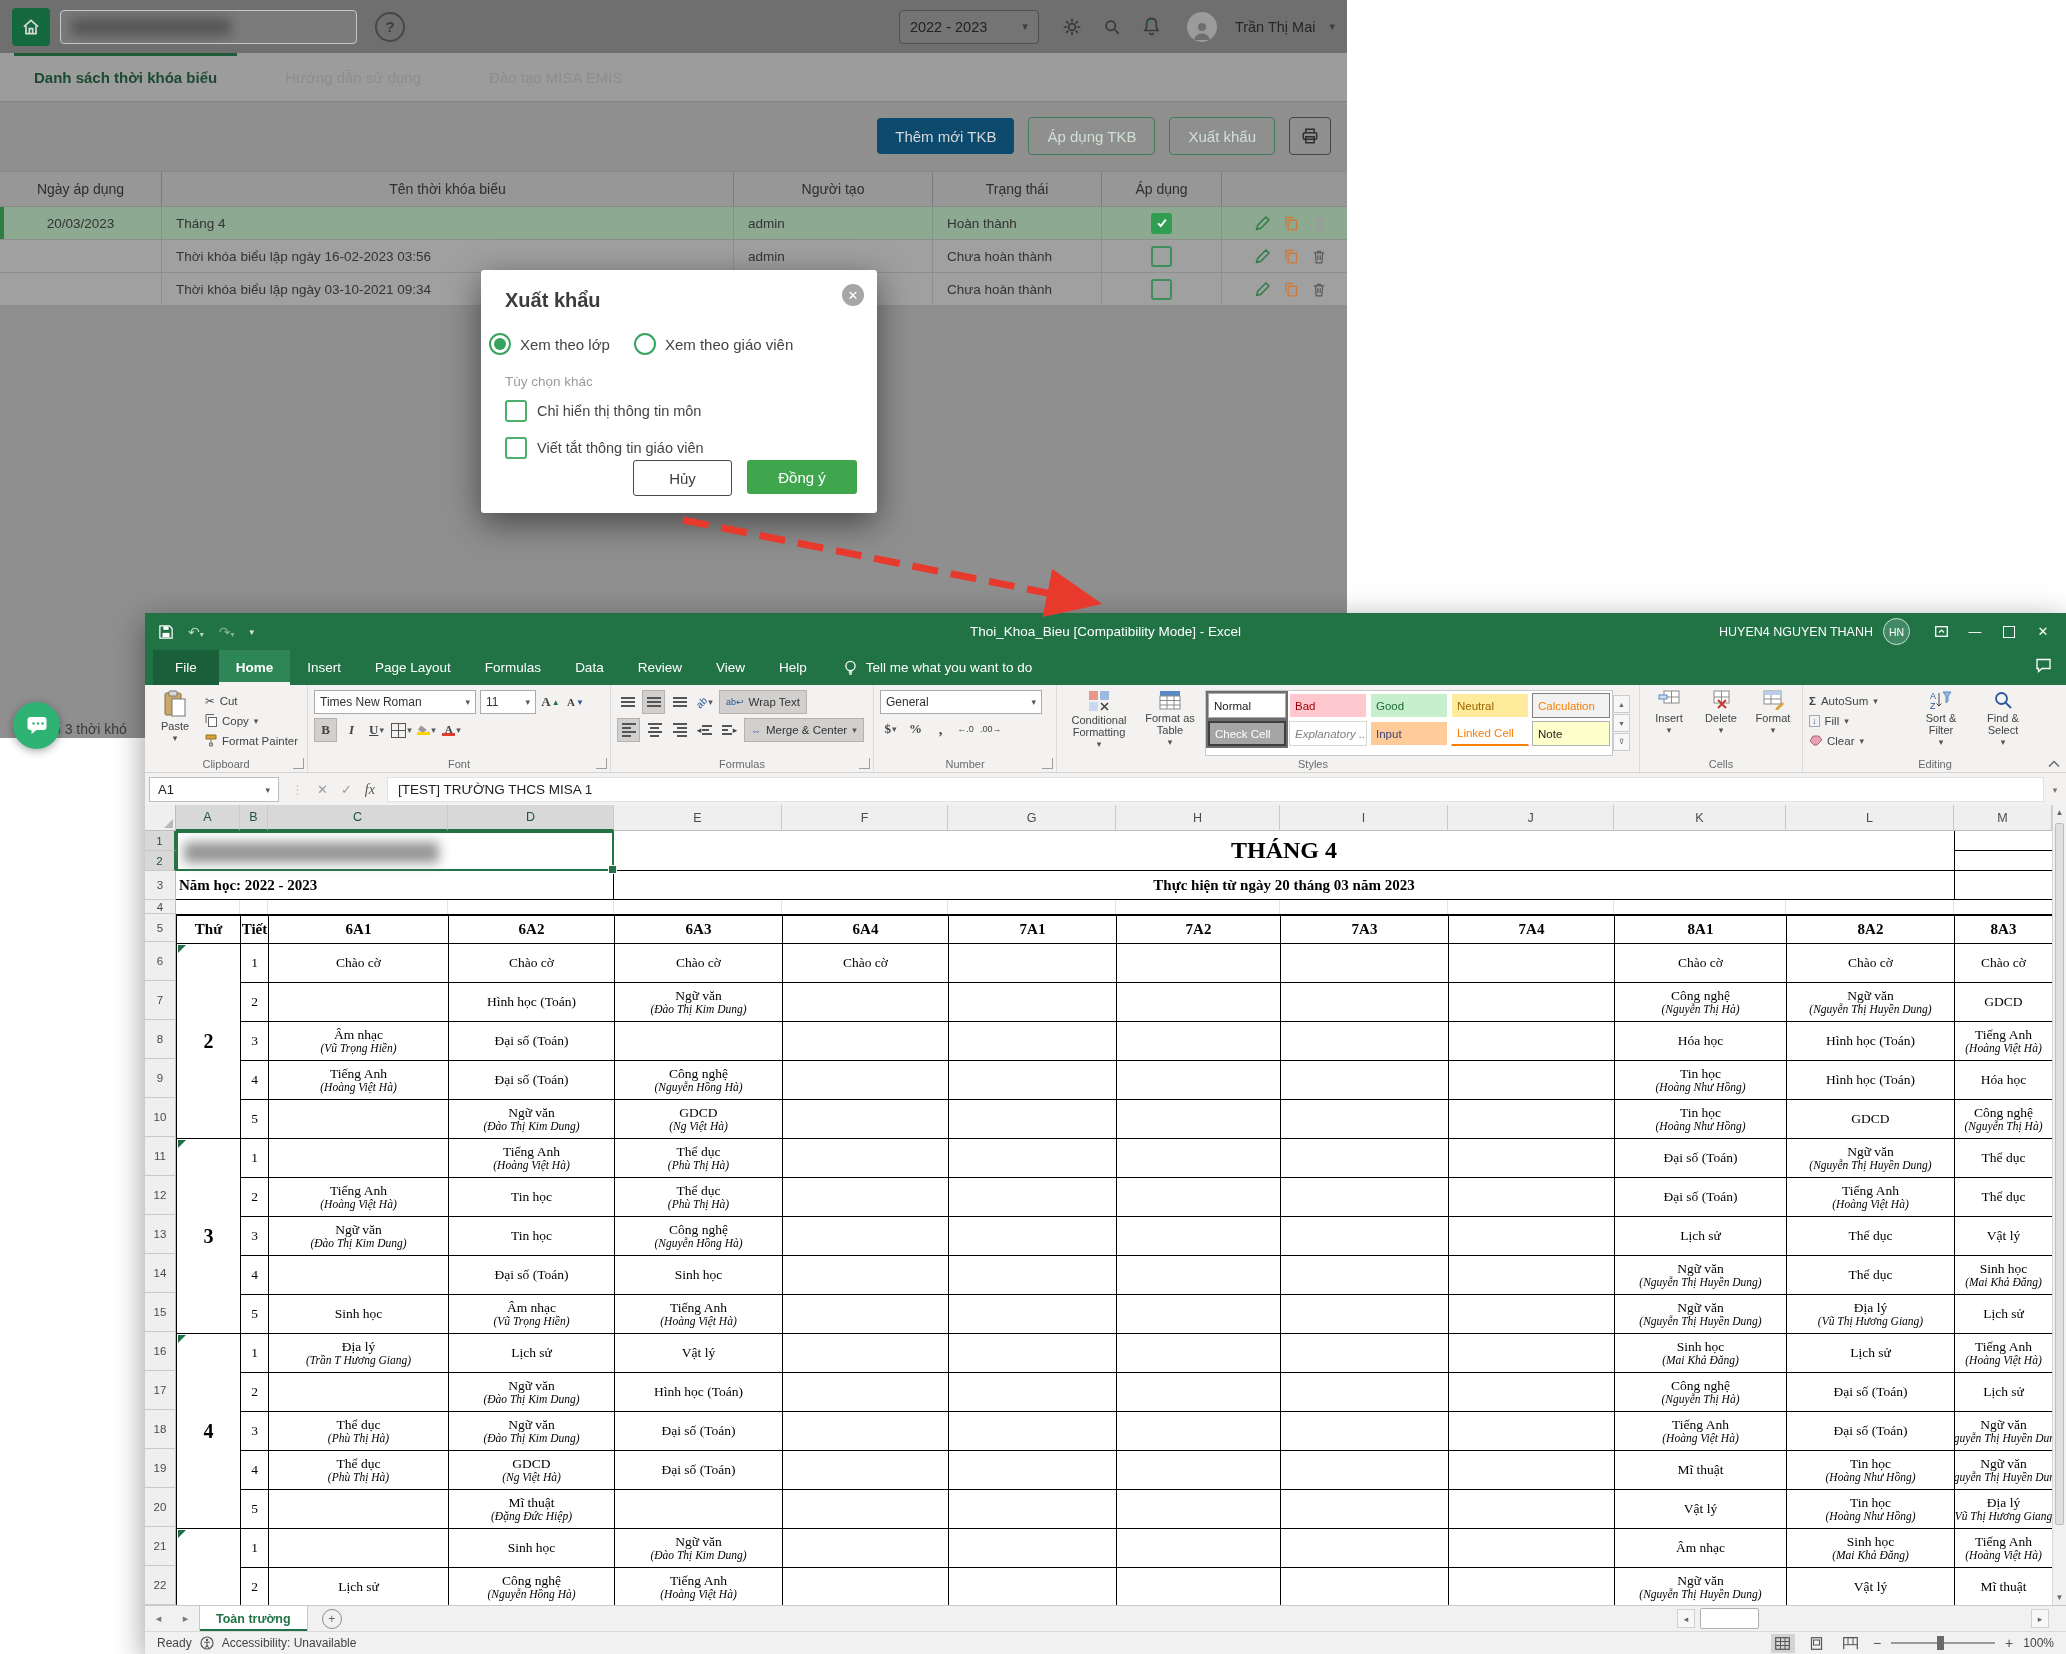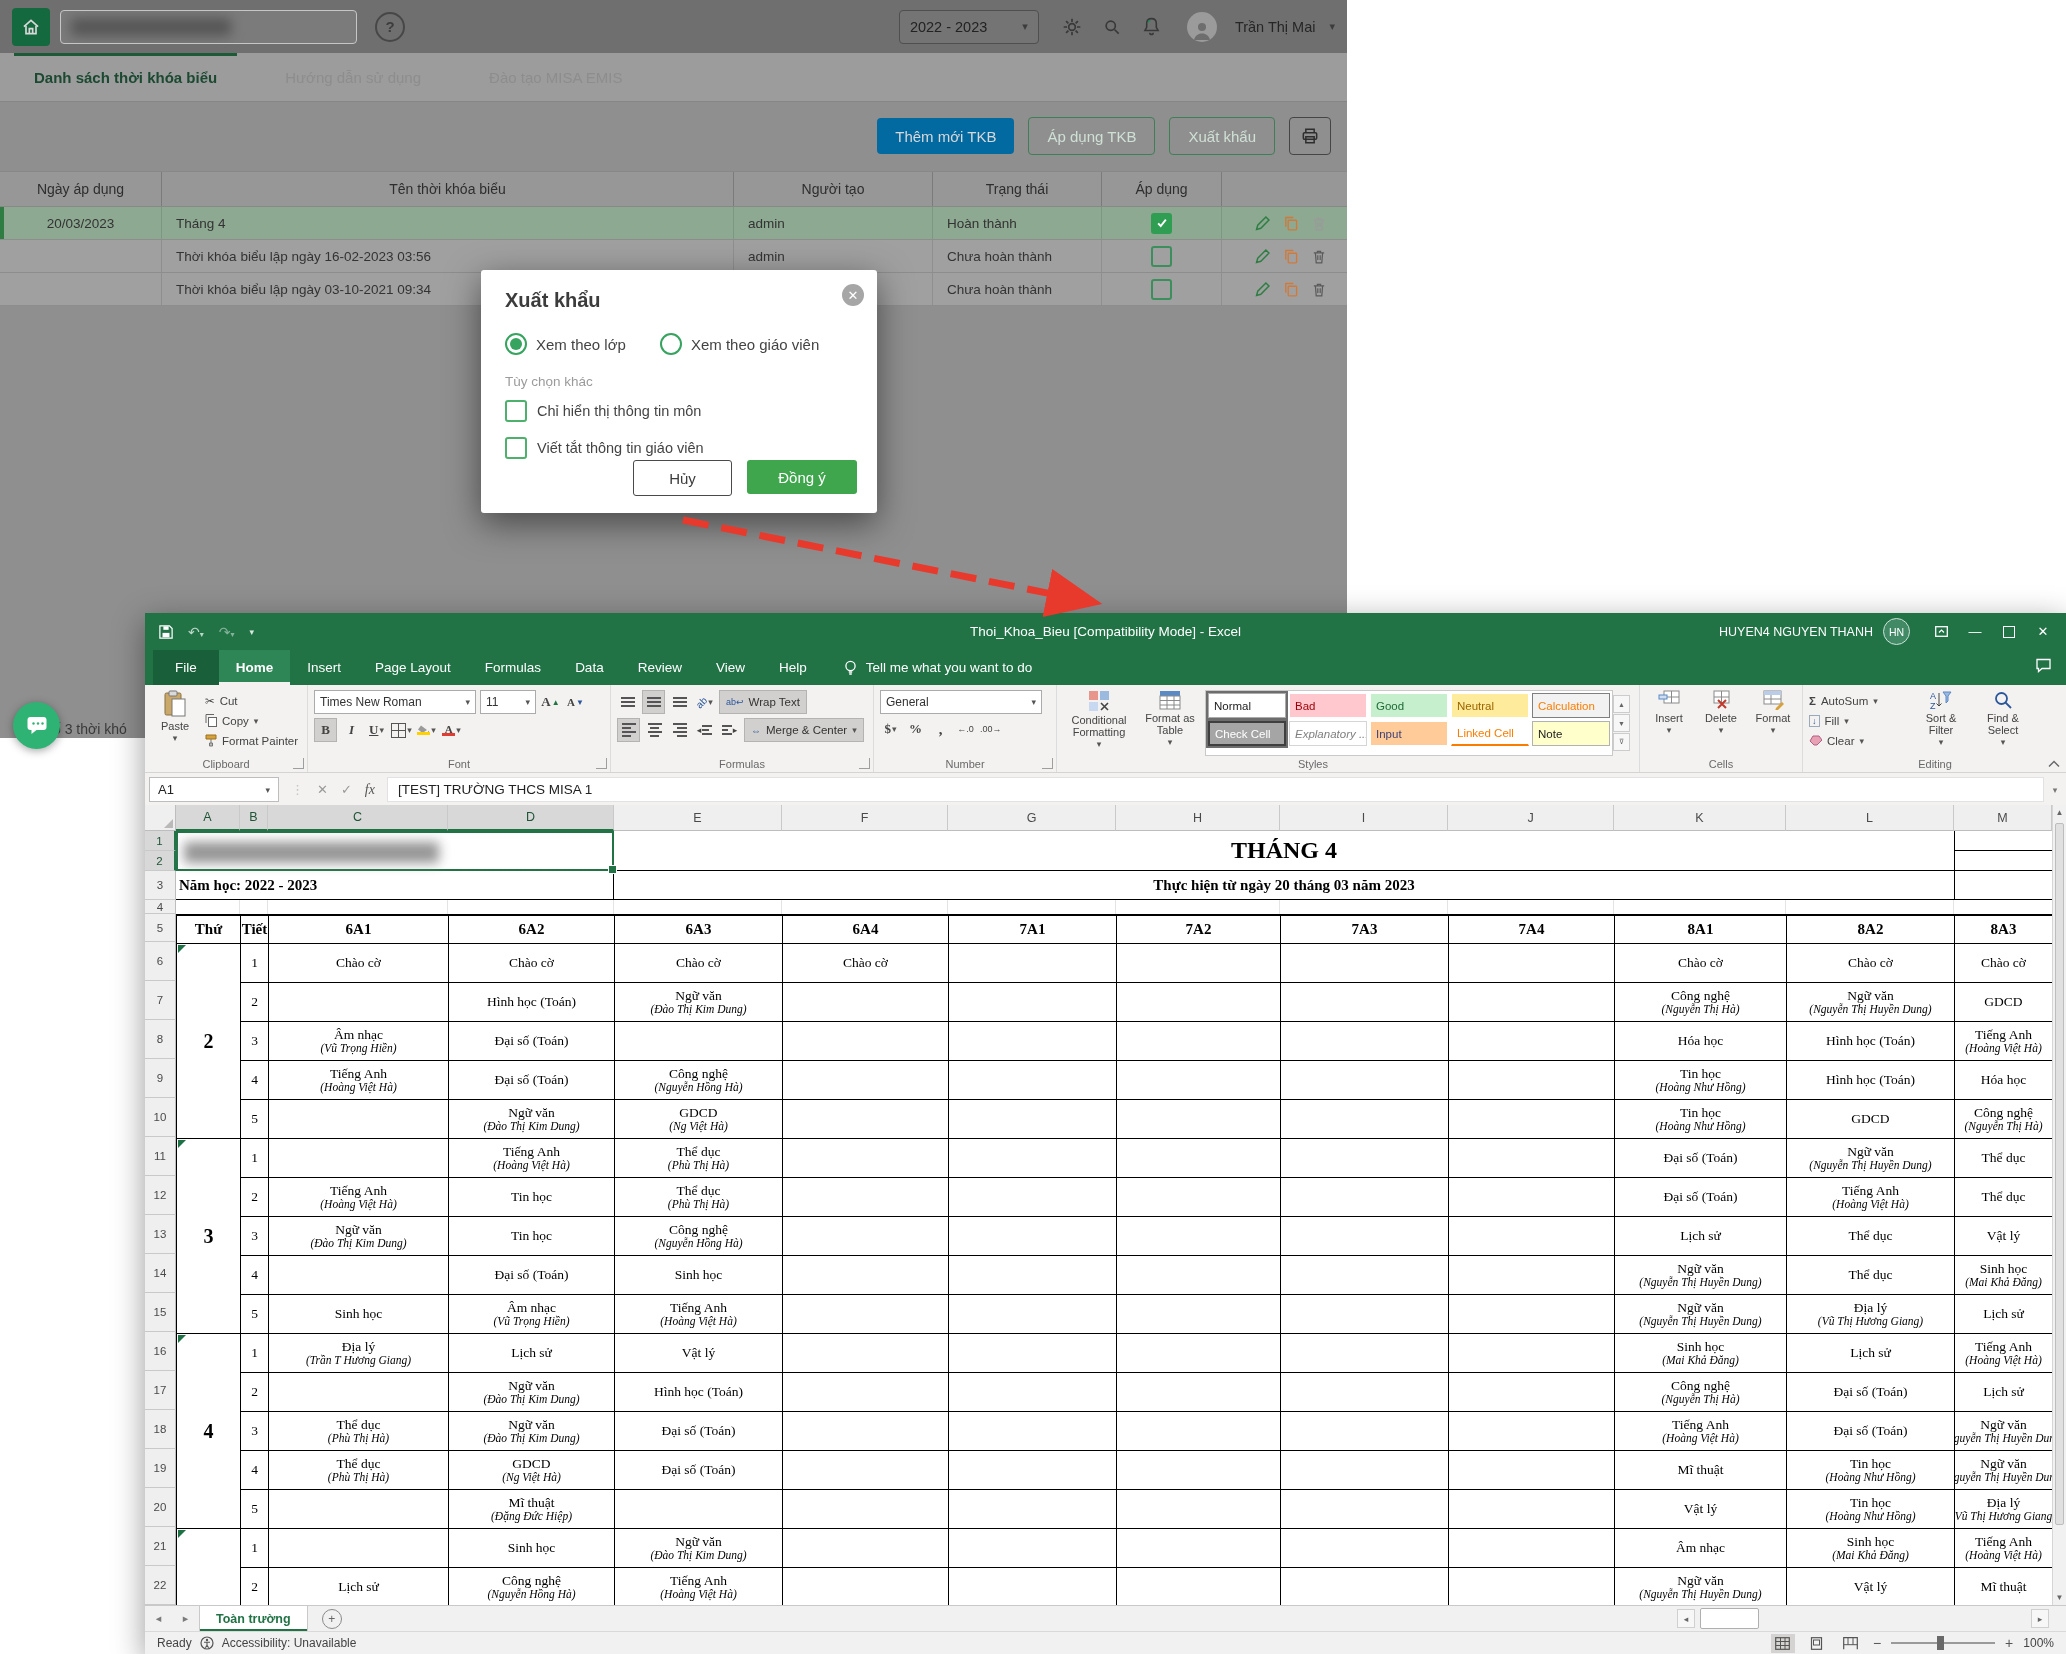--- a/index.html
+++ b/index.html
@@ -18,21 +18,21 @@
   .wa-ticon{width:30px;height:30px;display:flex;align-items:center;justify-content:center;color:#383838}
   .wa-avatar{width:30px;height:30px;border-radius:50%;background:#9b9b9b;overflow:hidden;display:flex;align-items:flex-end;justify-content:center;margin-left:10px}
   .wa-user{color:#262626;font-size:14.5px;margin:0 4px 0 8px}
   .wa-chev{color:#3c3c3c;font-size:11px}
   .wa-tabbar{height:48px;background:#9c9c9c;border-bottom:1px solid #858585;display:flex;align-items:stretch;padding-left:30px;gap:60px}
   .wa-tab{display:flex;align-items:center;font-size:15px;color:#8d8d8d;position:relative;padding:0 4px}
   .wa-tab.active{color:#1c4931;font-weight:700}
   .wa-tab.active::after{content:"";position:absolute;left:-16px;right:-16px;top:0;height:3px;background:#1d5a38}
   .wa-toolbar{display:flex;justify-content:flex-end;align-items:center;gap:14px;padding:15px 16px 10px}
   .wa-btn{height:36px;border-radius:4px;font-size:15px;display:flex;align-items:center;justify-content:center;padding:0 18px;cursor:default}
-  .wa-btn.primary{background:#0369a1;color:#d8d8d8}
+  .wa-btn.primary{background:#0c4a6e;color:#d8d8d8}
   .wa-btn.outline{border:1px solid #3f7f58;color:#cfe0d5}
   .wa-print{width:40px;height:36px;border:1px solid #454545;border-radius:4px;display:flex;align-items:center;justify-content:center;color:#2e2e2e}
   .wa-thead,.wa-row{display:grid;grid-template-columns:162px 572px 199px 169px 120px 1fr}
   .wa-thead{background:#979797;height:34px;border-top:1px solid #888;border-bottom:1px solid #888;margin-top:6px}
   .wa-th{display:flex;align-items:center;justify-content:center;font-size:14px;color:#2e2e2e;border-right:1px solid rgba(0,0,0,.18)}
   .wa-th:last-child{border-right:none}
   .wa-row{height:32px;background:#a0a0a0;border-bottom:1px solid #8d8d8d;font-size:13.5px;color:#333}
   .wa-row.selected{background:#8da991;box-shadow:inset 4px 0 0 #2f7d43}
   .wa-cell{display:flex;align-items:center;border-right:1px solid rgba(0,0,0,.10);padding:0 14px;overflow:hidden;white-space:nowrap}
   .wa-cell.c-date{justify-content:center}
@@ -41,21 +41,21 @@
   .wa-check{width:17px;height:17px;border-radius:3px;border:2px solid #3c8f5c;display:flex;align-items:center;justify-content:center}
   .wa-check.checked{background:#2f9e53;border-color:#2f9e53}
   .wa-iconbtn{display:flex;align-items:center}
   #wa-footfrag{position:absolute;left:46px;top:721px;font-size:14px;color:#3a3a3a;white-space:nowrap}
   
   #chat{position:absolute;left:13px;top:702px;width:47px;height:47px;border-radius:50%;background:#2fb375;z-index:2;display:flex;align-items:center;justify-content:center;box-shadow:0 2px 8px rgba(0,0,0,.35)}
   
   #modal{position:absolute;left:481px;top:270px;width:396px;height:243px;background:#fff;border-radius:3px;box-shadow:0 10px 34px rgba(0,0,0,.5);z-index:3}
   .m-title{font-size:20px;color:#3c3c3c;font-weight:600;padding:19px 24px 0}
   .m-close{position:absolute;right:13px;top:14px;width:22px;height:22px;border-radius:50%;background:#a6a6a6;color:#fff;display:flex;align-items:center;justify-content:center;font-size:13px}
-  .m-radios{display:flex;gap:34px;padding:21px 24px 0}
+  .m-radios{display:flex;gap:24px;padding:21px 8px 0}
   .m-radio{display:flex;align-items:center;gap:9px;font-size:15px;color:#444}
   .m-rdot{width:18px;height:18px;border-radius:50%;border:2px solid #36a35f;position:relative;flex:none}
   .m-rdot.sel::after{content:"";position:absolute;inset:3px;border-radius:50%;background:#36a35f}
   .m-sub{padding:19px 24px 0;font-size:13.5px;color:#9b9b9b}
   .m-checks{padding:11px 24px 0;display:flex;flex-direction:column;gap:15px}
   .m-check{display:flex;align-items:center;gap:10px;font-size:14.5px;color:#444}
   .m-box{width:18px;height:18px;border:2px solid #4db06c;border-radius:3px;flex:none}
   .m-actions{position:absolute;right:20px;bottom:17px;display:flex;gap:15px}
   .m-btn{height:34px;border-radius:3px;font-size:15px;display:flex;align-items:center;justify-content:center}
   .m-btn.cancel{width:97px;border:1px solid #4a4a4a;color:#3c3c3c;background:#fff}

